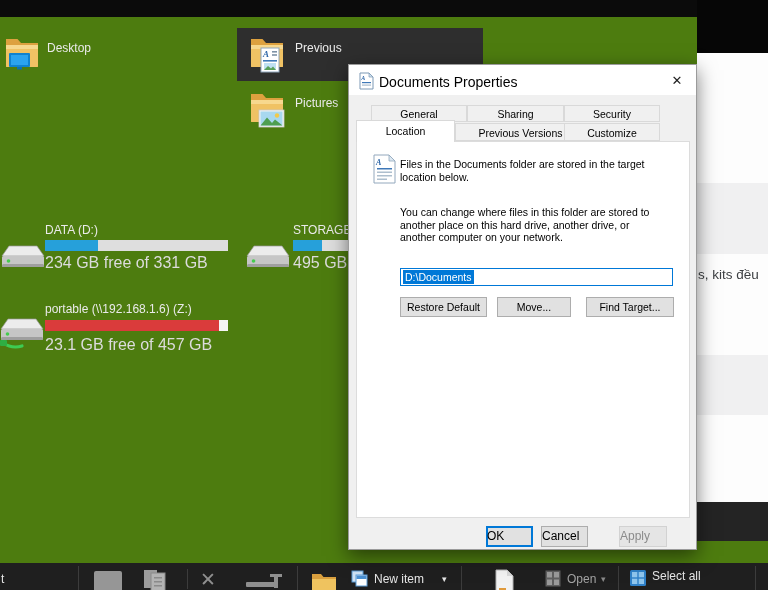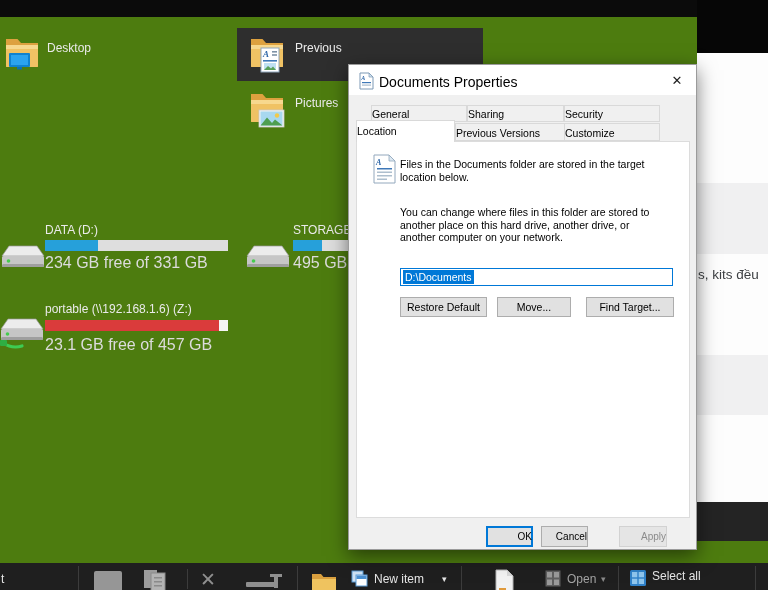--- a/index.html
+++ b/index.html
@@ -35,33 +35,33 @@
   .rcaret.dim{color:#8a8a8a}
   .rx{position:absolute;color:#8f8f8f;font-size:19px;line-height:19px}
 
   
   .dialog{left:348px;top:64px;width:349px;height:486px;background:#f0f0f0;
           border:1px solid #9b9b9b;box-shadow:0 6px 18px rgba(0,0,0,.5);font-size:10.5px;color:#000}
   .dlg-titlebar{position:absolute;left:0;top:0;width:100%;height:30px;background:#ffffff}
   .dlg-title{position:absolute;left:30px;top:9px;font-size:14px;color:#000;white-space:nowrap}
   .dlg-close{position:absolute;right:7px;top:6px;width:24px;height:20px;text-align:center;
              line-height:20px;font-size:13px;color:#222;cursor:pointer}
-  .tab{position:absolute;height:17px;line-height:17px;text-align:left;background:#f0f0f0;
+  .tab{position:absolute;height:17px;line-height:17px;text-align:center;background:#f0f0f0;
        border:1px solid #d9d9d9;font-size:10.5px;color:#000}
   .tab.row2{height:18px;line-height:18px}
   .tab.active{background:#fff;height:22px;line-height:20px;border-bottom:none;z-index:3}
   .page{position:absolute;left:7px;top:76px;width:334px;height:377px;background:#fff;border:1px solid #dcdcdc;z-index:2}
   .body-text{position:absolute;font-size:10.5px;line-height:12.5px;color:#000}
   .path-box{position:absolute;left:43px;top:126px;width:273px;height:18px;background:#fff;
             border:1px solid #0078d7;line-height:16px;padding-left:2px;font-size:10.5px;overflow:hidden}
   .path-sel{background:#0078d7;color:#fff;padding:1px 2px}
   .w-btn{position:absolute;height:20px;background:#e1e1e1;border:1px solid #adadad;
          font-size:10.5px;color:#000;text-align:center;line-height:18px;cursor:pointer}
   .f-btn{position:absolute;top:461px;height:21px;background:#e1e1e1;border:1px solid #adadad;
-         font-size:10px;text-align:right;line-height:19px;cursor:pointer}
+         font-size:12px;text-align:left;line-height:19px;cursor:pointer}
   .f-btn.default{border:1px solid #0078d7;box-shadow:inset 0 0 0 1px #0078d7}
   .f-btn.disabled{background:#e5e5e5;border-color:#d2d2d2;color:#8b8b8b;cursor:default}
 </style>
 </head>
 <body>
 
 <div class="screen">
 
   <div class="abs top-strip"></div>
 

